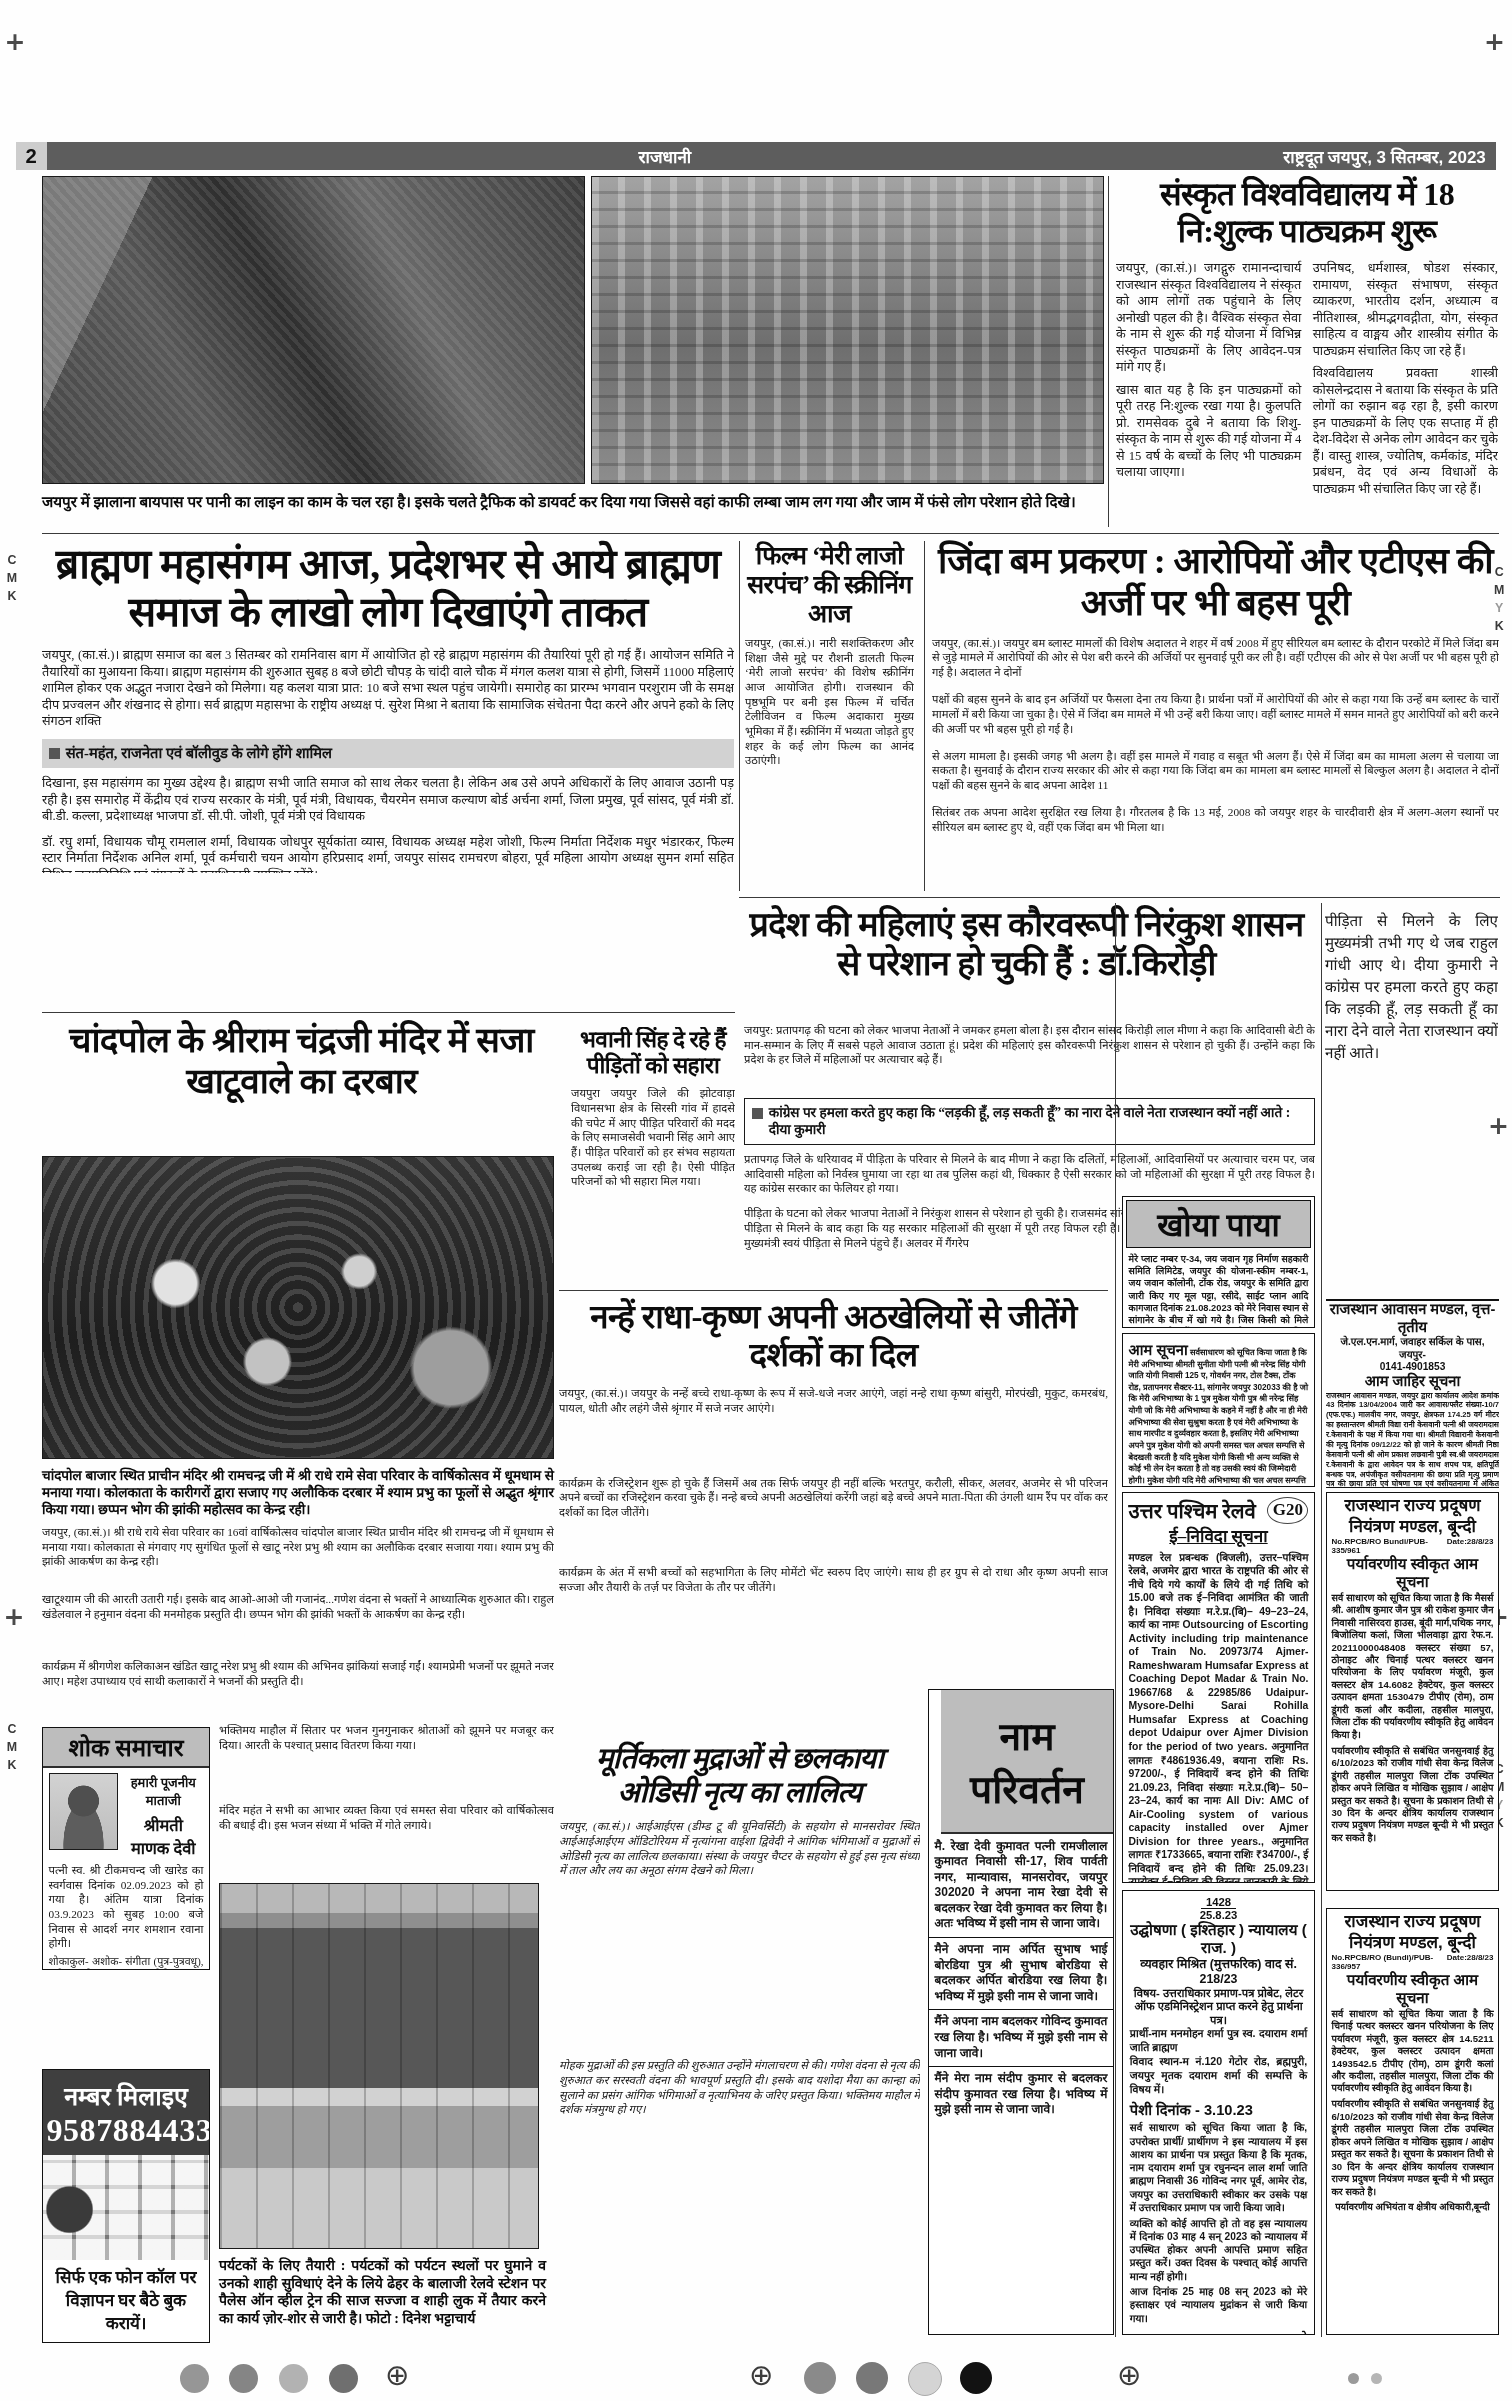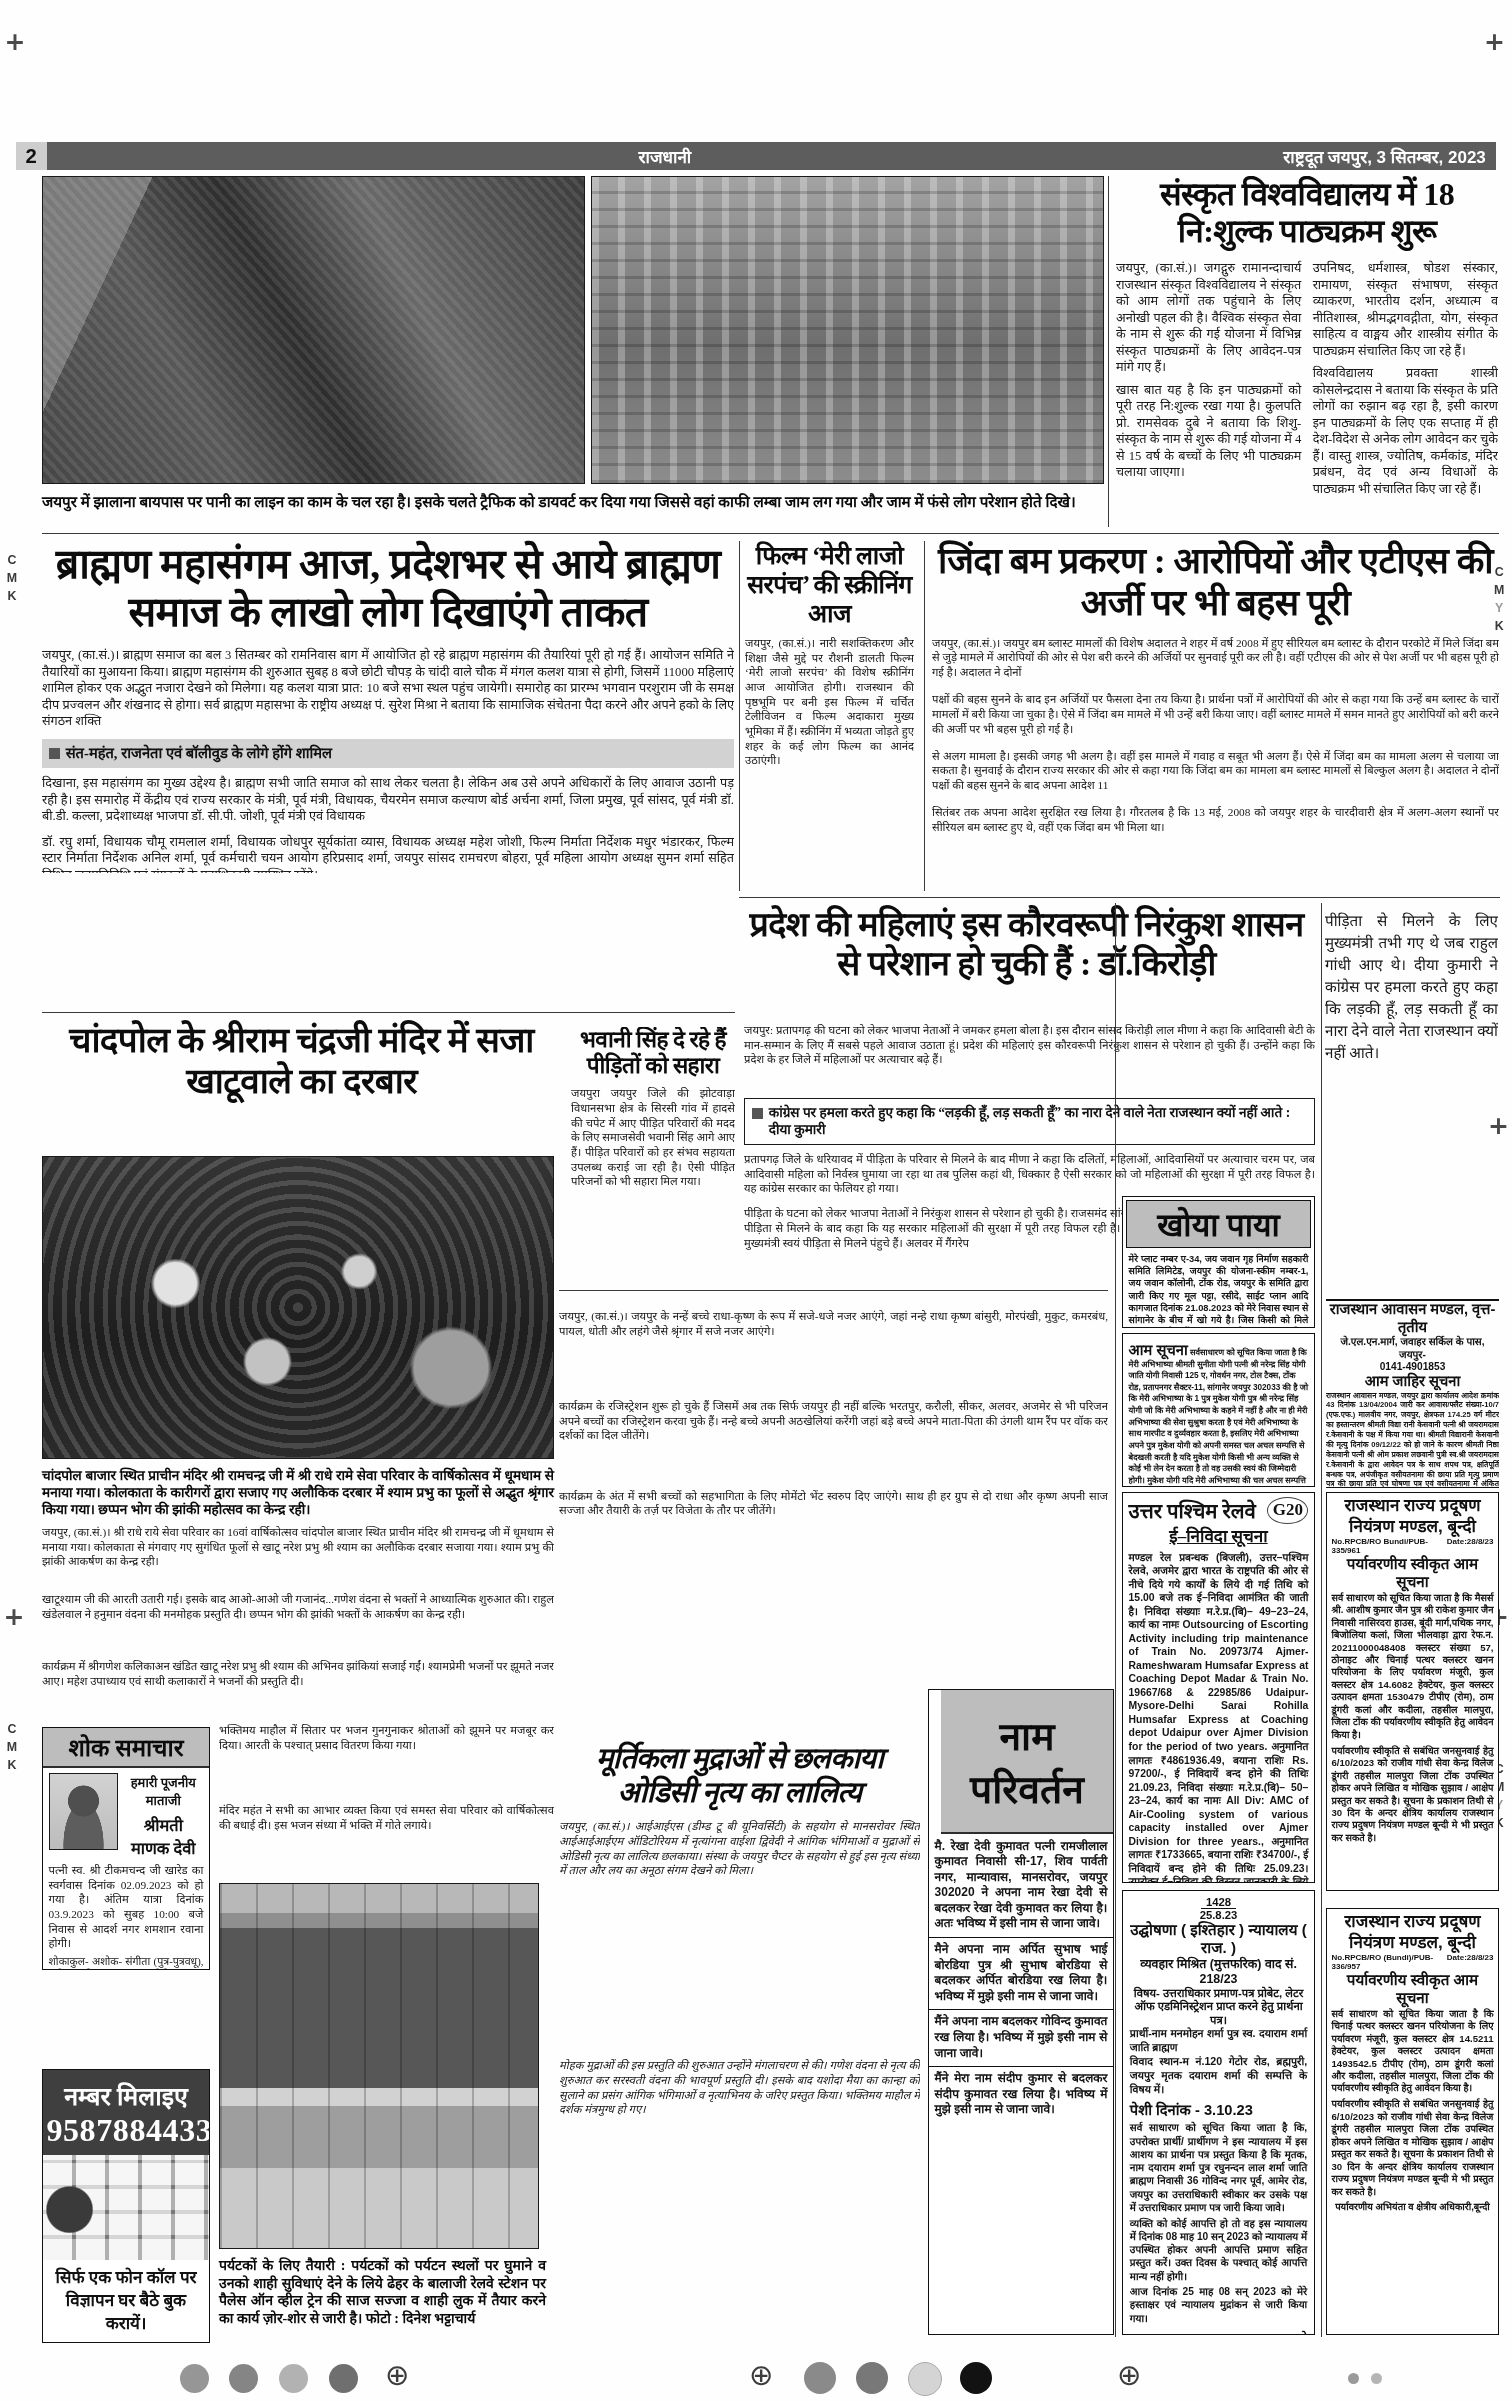--- a/index.html
+++ b/index.html
@@ -179,20 +179,21 @@
     <div class="bt small">खाटूश्याम जी की आरती उतारी गई। इसके बाद आओ-आओ जी गजानंद...गणेश वंदना से भक्तों ने आध्यात्मिक शुरुआत की। राहुल खंडेलवाल ने हनुमान वंदना की मनमोहक प्रस्तुति दी। छप्पन भोग की झांकी भक्तों के आकर्षण का केन्द्र रही।</div>
     <div class="bt small">कार्यक्रम में श्रीगणेश कलिकाअन खंडित खाटू नरेश प्रभु श्री श्याम की अभिनव झांकियां सजाई गईं। श्यामप्रेमी भजनों पर झूमते नजर आए। महेश उपाध्याय एवं साथी कलाकारों ने भजनों की प्रस्तुति दी।</div>
   </div>
   <div class="abs cols" style="left:219px;top:1723px;width:335px;height:151px;">
     <div class="bt small">भक्तिमय माहौल में सितार पर भजन गुनगुनाकर श्रोताओं को झूमने पर मजबूर कर दिया। आरती के पश्चात् प्रसाद वितरण किया गया।</div>
     <div class="bt small">मंदिर महंत ने सभी का आभार व्यक्त किया एवं समस्त सेवा परिवार को वार्षिकोत्सव की बधाई दी। इस भजन संध्या में भक्ति में गोते लगाये।</div>
   </div>
 
   <div class="hlne" style="left:559px;top:1290px;width:549px;"></div>
   <div class="abs" style="left:559px;top:1298px;width:549px;">
+    <div class="hl" style="font-size:33px;">नन्हें राधा-कृष्ण अपनी अठखेलियों से जीतेंगे दर्शकों का दिल</div>
     <div class="cols" style="margin-top:11.3px;height:260px;">
       <div class="bt small">जयपुर, (का.सं.)। जयपुर के नन्हें बच्चे राधा-कृष्ण के रूप में सजे-धजे नजर आएंगे, जहां नन्हे राधा कृष्ण बांसुरी, मोरपंखी, मुकुट, कमरबंध, पायल, धोती और लहंगे जैसे श्रृंगार में सजे नजर आएंगे।</div>
       <div class="bt small">कार्यक्रम के रजिस्ट्रेशन शुरू हो चुके हैं जिसमें अब तक सिर्फ जयपुर ही नहीं बल्कि भरतपुर, करौली, सीकर, अलवर, अजमेर से भी परिजन अपने बच्चों का रजिस्ट्रेशन करवा चुके हैं। नन्हे बच्चे अपनी अठखेलियां करेंगी जहां बड़े बच्चे अपने माता-पिता की उंगली थाम रैंप पर वॉक कर दर्शकों का दिल जीतेंगे।</div>
       <div class="bt small">कार्यक्रम के अंत में सभी बच्चों को सहभागिता के लिए मोमेंटो भेंट स्वरुप दिए जाएंगे। साथ ही हर ग्रुप से दो राधा और कृष्ण अपनी साज सज्जा और तैयारी के तर्ज़ पर विजेता के तौर पर जीतेंगे।</div>
     </div>
   </div>
 
   <div class="abs" style="left:559px;top:1742px;width:361px;font-style:italic;">
     <div class="hl" style="font-size:29px;">मूर्तिकला मुद्राओं से छलकाया ओडिसी नृत्य का लालित्य</div>
     <div class="cols" style="margin-top:10.2px;height:469px;">
@@ -260,21 +261,21 @@
         <span style="border-bottom:1.1px solid #111;display:inline-block;padding:0 4.5px;">1428</span><br>
         <span>25.8.23</span>
       </div>
       <div class="clsf-title" style="font-size:15.2px;">उद्घोषणा ( इश्तिहार ) न्यायालय ( राज. )</div>
       <div class="clsf-title" style="font-size:12.4px;">व्यवहार मिश्रित (मुत्तफरिक) वाद सं. 218/23</div>
       <div class="clsf-title" style="font-size:11.3px;">विषय- उत्तराधिकार प्रमाण-पत्र प्रोबेट, लेटर ऑफ एडमिनिस्ट्रेशन प्राप्त करने हेतु प्रार्थना पत्र।</div>
       <div class="clsf" style="font-size:10.7px;">प्रार्थी-नाम मनमोहन शर्मा पुत्र स्व. दयाराम शर्मा जाति ब्राह्मण</div>
       <div class="clsf" style="font-size:10.7px;">विवाद स्थान-म नं.120 गेटोर रोड, ब्रह्मपुरी, जयपुर मृतक दयाराम शर्मा की सम्पत्ति के विषय में।</div>
       <div style="font-weight:bold;font-size:14.7px;margin:2.3px 0;">पेशी दिनांक - 3.10.23</div>
       <div class="clsf" style="font-size:10.2px;">सर्व साधारण को सूचित किया जाता है कि, उपरोक्त प्रार्थी/ प्रार्थीगण ने इस न्यायालय में इस आशय का प्रार्थना पत्र प्रस्तुत किया है कि मृतक, नाम दयाराम शर्मा पुत्र रघुनन्दन लाल शर्मा जाति ब्राह्मण निवासी 36 गोविन्द नगर पूर्व, आमेर रोड, जयपुर का उत्तराधिकारी स्वीकार कर उसके पक्ष में उत्तराधिकार प्रमाण पत्र जारी किया जावे।</div>
-      <div class="clsf" style="font-size:10.2px;margin-top:2.3px;">व्यक्ति को कोई आपत्ति हो तो वह इस न्यायालय में दिनांक 08 माह 10 सन् 2023 को न्यायालय में उपस्थित होकर अपनी आपत्ति प्रमाण सहित प्रस्तुत करें। उक्त दिवस के पश्चात् कोई आपत्ति मान्य नहीं होगी।</div>
+      <div class="clsf" style="font-size:10.2px;margin-top:2.3px;">व्यक्ति को कोई आपत्ति हो तो वह इस न्यायालय में दिनांक 03 माह 4 सन् 2023 को न्यायालय में उपस्थित होकर अपनी आपत्ति प्रमाण सहित प्रस्तुत करें। उक्त दिवस के पश्चात् कोई आपत्ति मान्य नहीं होगी।</div>
       <div class="clsf" style="font-size:10.2px;margin-top:2.3px;">आज दिनांक 25 माह 08 सन् 2023 को मेरे हस्ताक्षर एवं न्यायालय मुद्रांकन से जारी किया गया।</div>
       <div style="display:flex;align-items:flex-end;gap:5.6px;margin-top:5.6px;">
 
         <div class="sigblock" style="flex:1;font-size:12.4px;font-family:'Liberation Sans',sans-serif;">
           <div>आज्ञा से</div>
 
         </div>
       </div>
     </div>
   </div>

